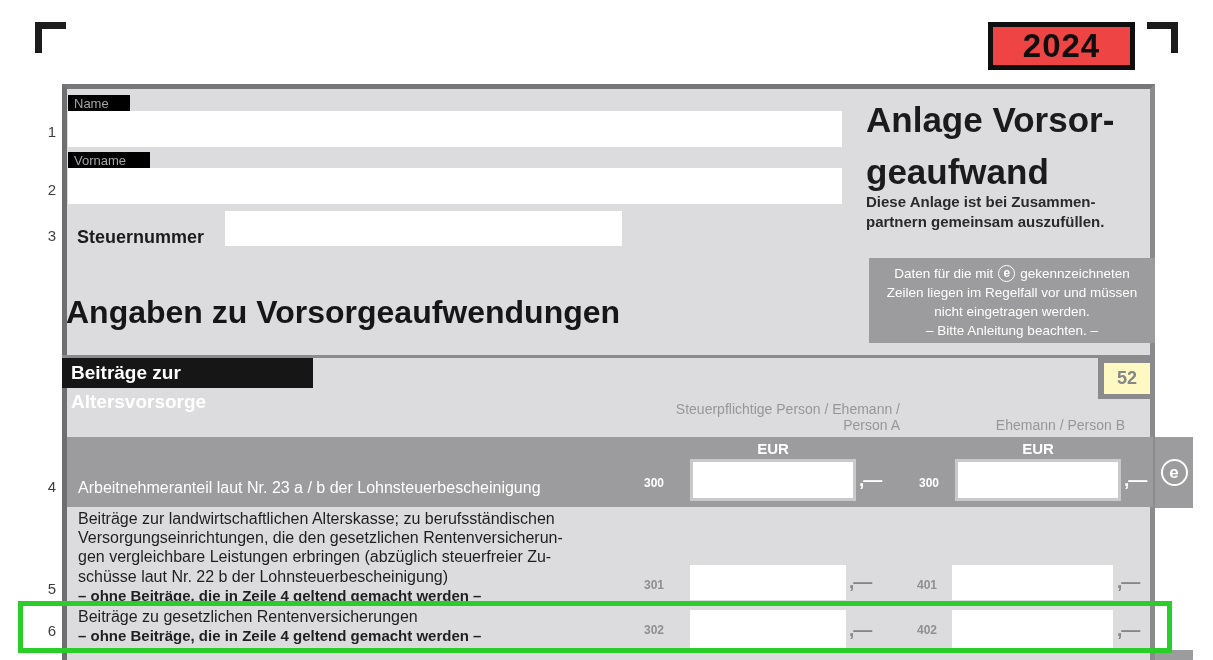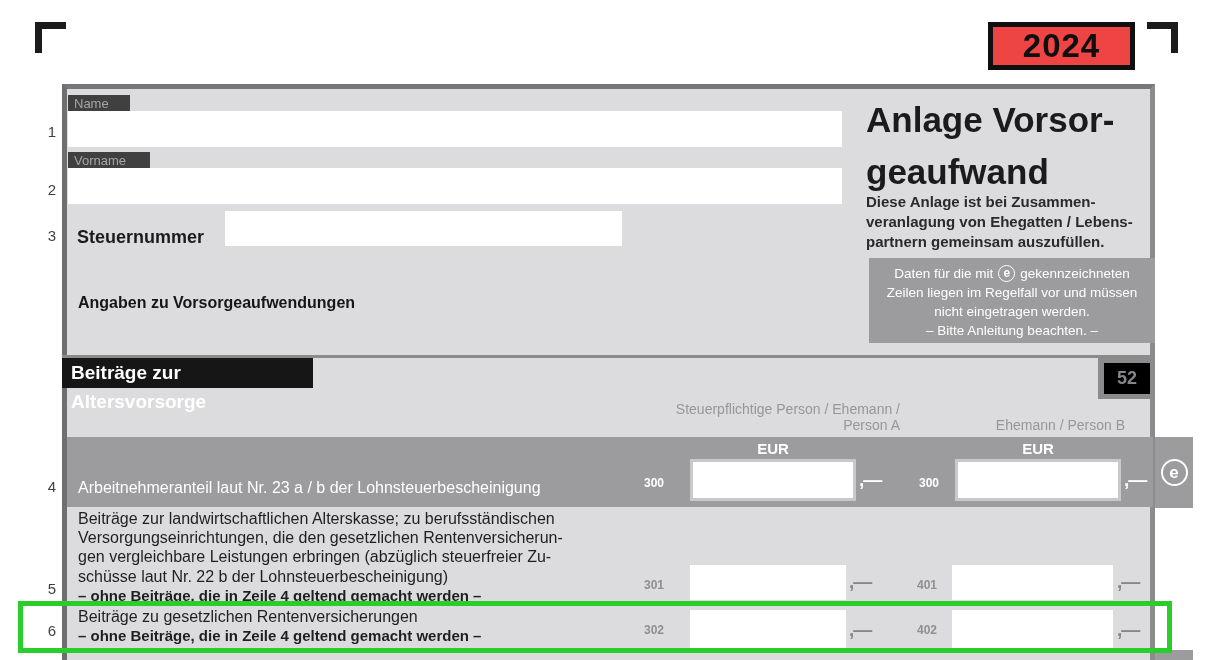--- a/index.html
+++ b/index.html
@@ -18,49 +18,49 @@
   
   .year-box { left:988px; top:22px; width:147px; height:48px; background:#ef4444;
     border:5px solid #0f0f0f; display:flex; align-items:center; justify-content:center; }
   .year-box span { font-size:33px; font-weight:bold; letter-spacing:1px; color:#0f0f0f; }
 
   
   .form-panel { left:62px; top:84px; width:1093px; height:576px; background:#dcdcde;
     border-left:5px solid #6f6f71; border-top:5px solid #77777a; border-right:5px solid #8b8b8d; }
 
   
-  .field-tab { background:#404040; color:#a5a5a8; font-size:13px; padding:1px 0 0 6px; }
+  .field-tab { background:#000000; color:#a5a5a8; font-size:13px; padding:1px 0 0 6px; }
   .tab-name { left:68px; top:95px; width:62px; height:16px; }
   .tab-vorname { left:68px; top:152px; width:82px; height:16px; }
   .field { position:absolute; background:#fff; border:none; outline:none;
     font-family:"Liberation Sans", sans-serif; font-size:16px; color:#1c1c1e; padding:0 6px; }
   .inp-name { left:68px; top:111px; width:774px; height:36px; }
   .inp-vorname { left:68px; top:168px; width:774px; height:36px; }
   .lbl-stnr { left:77px; top:227px; font-size:18px; font-weight:bold; }
   .inp-stnr { left:225px; top:211px; width:397px; height:35px; }
 
   
   .main-title { left:866px; top:94px; width:300px; font-size:35px; font-weight:bold; line-height:52px; color:#1b1b1d; }
   .sub-title { left:866px; top:192px; width:300px; font-size:15px; font-weight:bold; line-height:20px; color:#2a2a2c; }
 
   
   .info-box { left:869px; top:258px; width:286px; height:85px; background:#9c9c9e;
     color:#fff; font-size:13.5px; line-height:19px; text-align:center; padding-top:6px; }
   .info-l1 { display:flex; justify-content:center; align-items:center; gap:5px; }
   .e-chip { display:inline-flex; width:17px; height:17px; border:1.5px solid #fff; border-radius:50%;
     align-items:center; justify-content:center; font-size:12px; font-weight:bold; color:#fff; }
 
-  .section-heading { left:78px; top:294px; font-size:16px; font-weight:bold; color:#161618; }
+  .section-heading { left:66px; top:294px; font-size:32px; font-weight:bold; color:#161618; }
   .section-line { left:62px; top:355px; width:1093px; height:3px; background:#8b8b8d; }
 
   .black-bar { left:62px; top:358px; width:251px; height:30px; background:#161616;
     color:#fff; font-size:19px; font-weight:bold; line-height:29px; padding-left:9px; }
 
   .code52-outer { left:1098px; top:358px; width:57px; height:41px; background:#8b8b8d; }
-  .code52-inner { left:1104px; top:363px; width:46px; height:31px; background:#000000;
+  .code52-inner { left:1104px; top:363px; width:46px; height:31px; background:#fef9c3;
     color:#85858a; font-size:18px; font-weight:bold; text-align:center; line-height:31px; }
 
   .col-head { color:#97979a; font-size:14px; line-height:16px; text-align:right; }
   .col-a { left:640px; top:401px; width:260px; }
   .col-b { left:945px; top:417px; width:180px; }
 
   
   .row4-band { left:67px; top:437px; width:1086px; height:70px; background:#9c9c9e; }
   .eur { color:#fff; font-size:15px; font-weight:bold; text-align:center; width:166px; }
   .eur-a { left:690px; top:440px; }
@@ -141,21 +141,20 @@
   <input class="field inp-vorname" style="">
   <div class="abs lbl-stnr">Steuernummer</div>
   <input class="field inp-stnr" style="">
 
   <div class="abs main-title">
     <div>Anlage Vorsor-</div>
     <div>geaufwand</div>
   </div>
   <div class="abs sub-title">
     <div>Diese Anlage ist bei Zusammen-</div>
-    <div>veranlagung von Ehegatten / Lebens-</div>
     <div>partnern gemeinsam auszufüllen.</div>
   </div>
 
   <div class="abs info-box">
     <div class="info-l1">
       <span>Daten für die mit</span>
       <span class="e-chip">e</span>
       <span>gekennzeichneten</span>
     </div>
     <div>Zeilen liegen im Regelfall vor und müssen</div>

